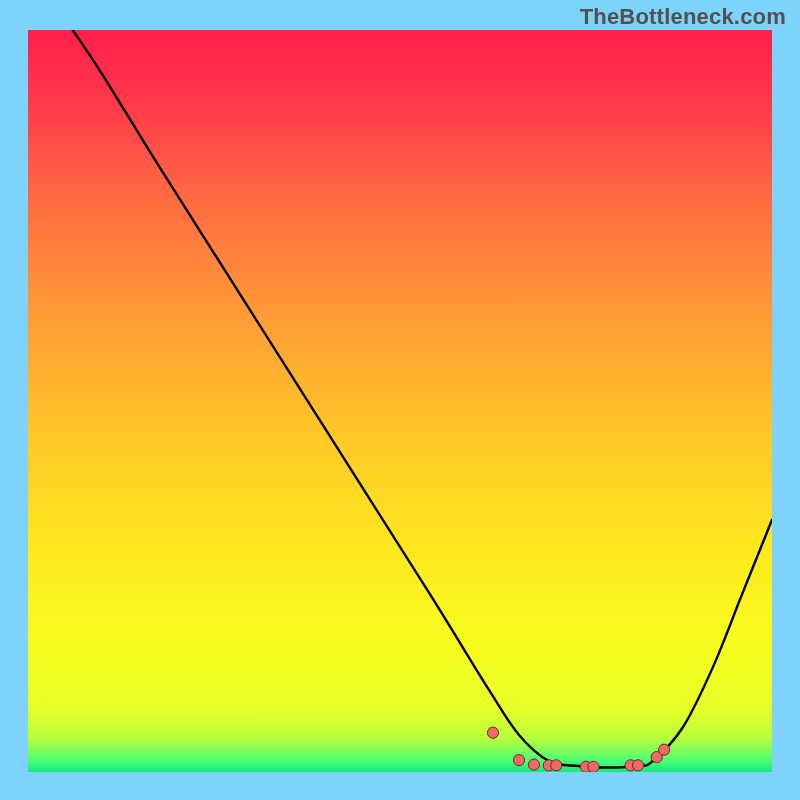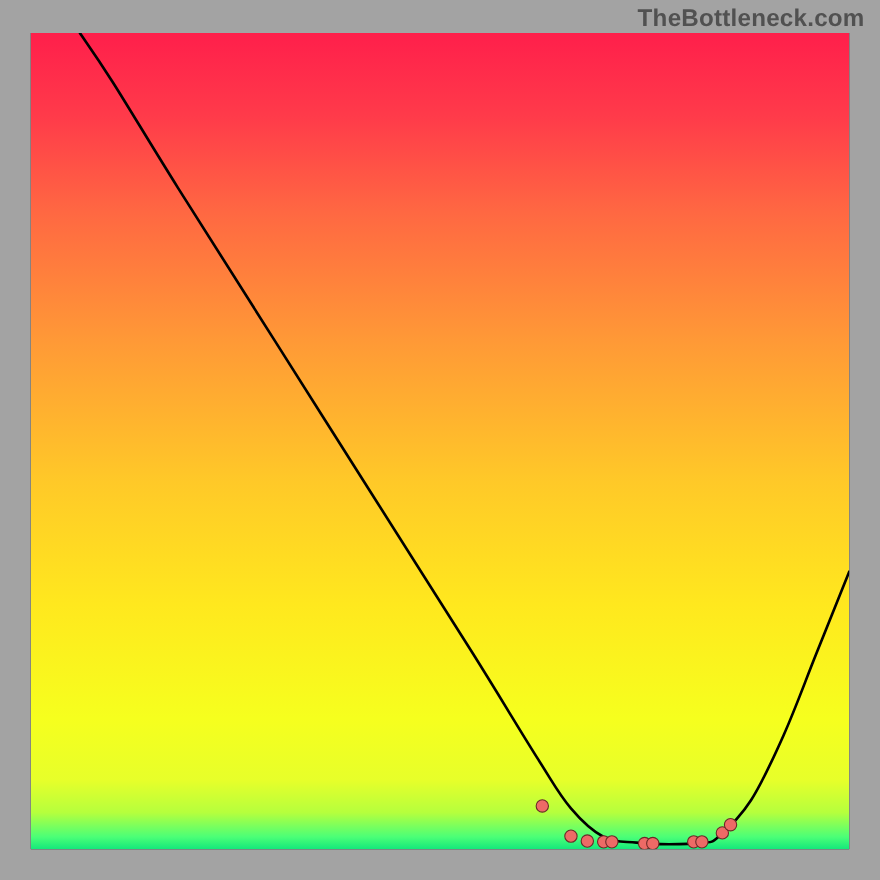--- a/index.html
+++ b/index.html
@@ -8,21 +8,21 @@
     width: 800px;
     height: 800px;
     background: #000;
     overflow: hidden;
     font-family: Arial, Helvetica, sans-serif;
   }
   .frame {
     position: relative;
     width: 800px;
     height: 800px;
-    background: #a3a3a3;
+    background: #7dd3fc;
   }
   .watermark {
     position: absolute;
     top: 4px;
     right: 14px;
     color: #515151;
     font-size: 22px;
     font-weight: 600;
     letter-spacing: 0.2px;
     z-index: 30;

